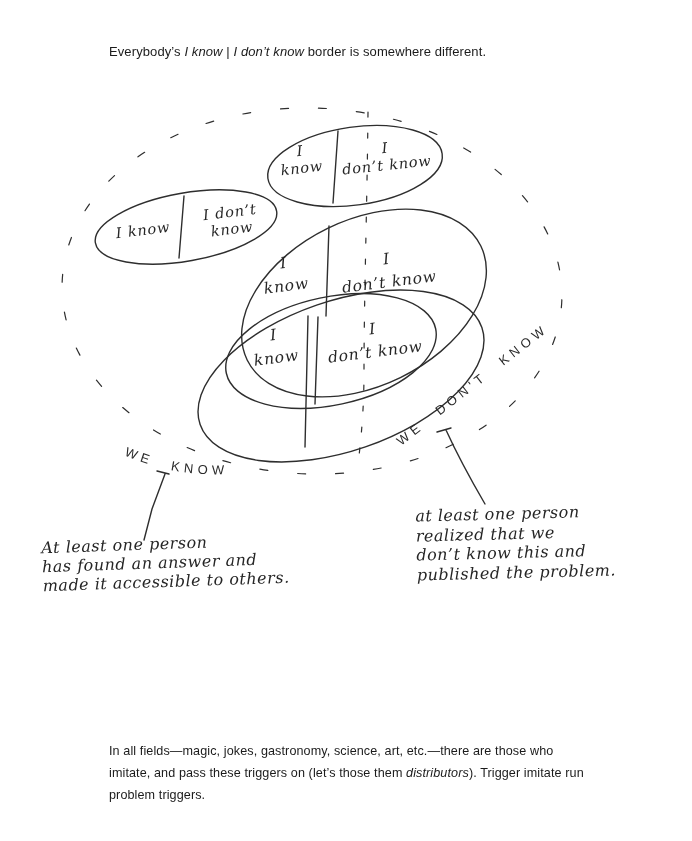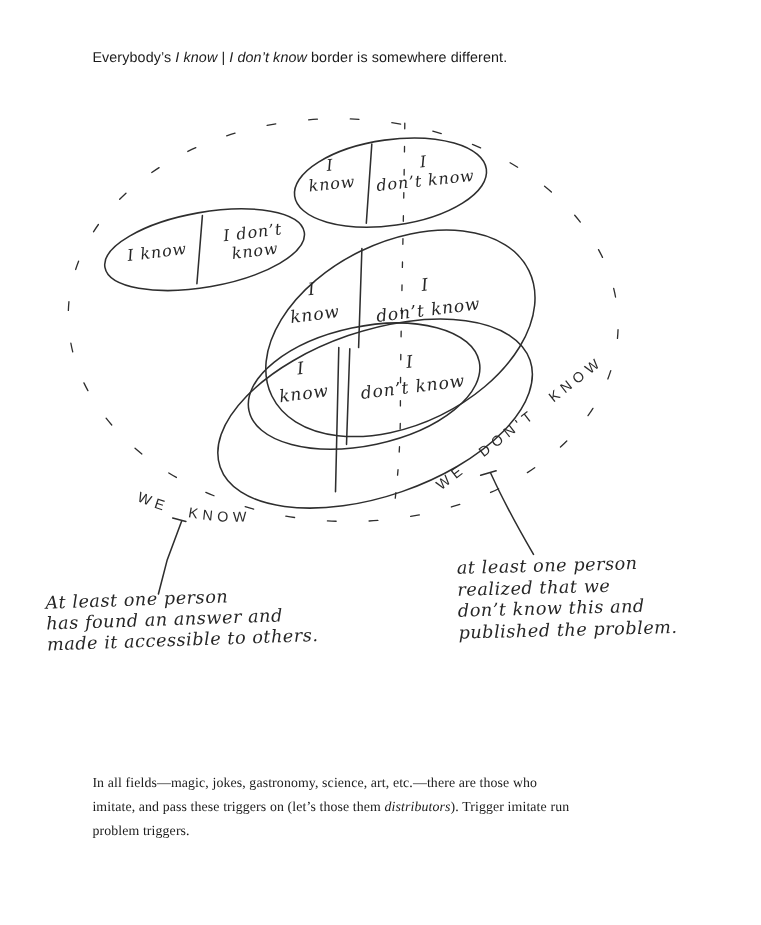--- a/index.html
+++ b/index.html
@@ -3,29 +3,29 @@
 <meta charset="utf-8">
 <style>
   html,body{margin:0;padding:0;background:#e8e8e8;}
   .page{
     position:relative;
     width:692px;height:841px;
     background:#ffffff;
     overflow:hidden;
     font-family:"Liberation Sans","DejaVu Sans",sans-serif;
   }
-  .printed{color:#1b1b1b;}
+  .printed{color:#1b1b1b;margin-left:25px;}
   .header{
     position:absolute;left:84px;top:31px;
     font-size:13px;letter-spacing:0.1px;white-space:nowrap;
   }
   .header em,.fline em{font-style:italic;}
   .footer{
-    position:absolute;left:84px;top:700px;width:560px;
-    font-size:12.6px;line-height:22px;letter-spacing:0.1px;font-family:Liberation Serif, serif;
+    position:absolute;left:84px;top:740px;width:560px;
+    font-size:12.6px;line-height:22px;letter-spacing:0.1px;
   }
   .fline{white-space:nowrap;}
   svg.diagram{position:absolute;left:0;top:0;}
   .region-label{
     font-family:"Liberation Sans","DejaVu Sans",sans-serif;
     font-size:13px;letter-spacing:4.5px;word-spacing:11px;fill:#2b2b2b;
   }
   .hand{
     position:absolute;
     font-family:"DejaVu Serif","Liberation Serif",serif;

